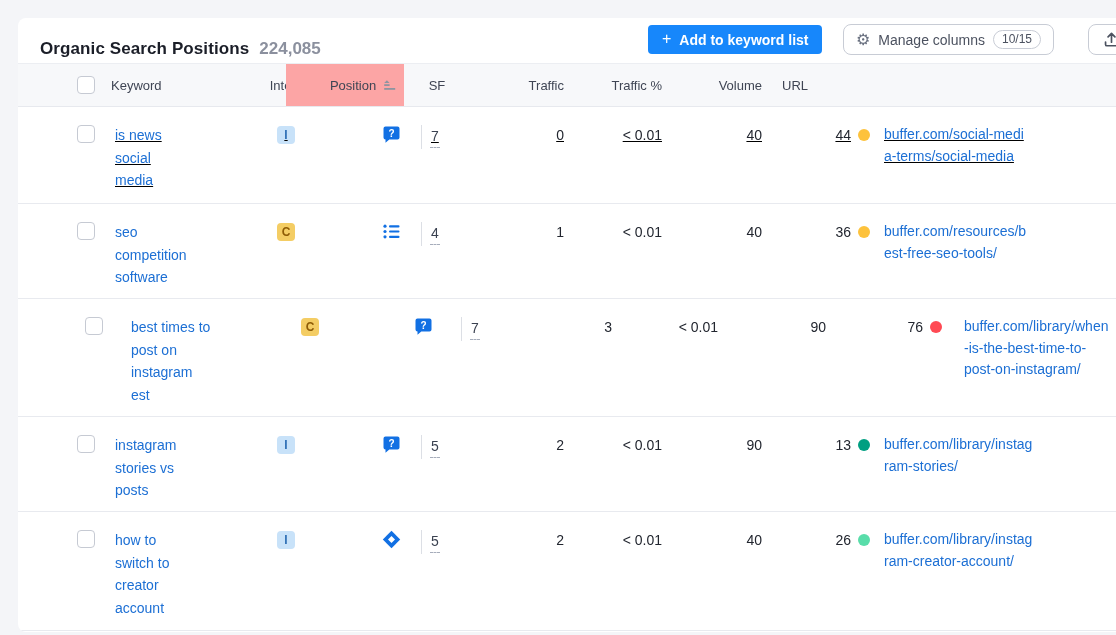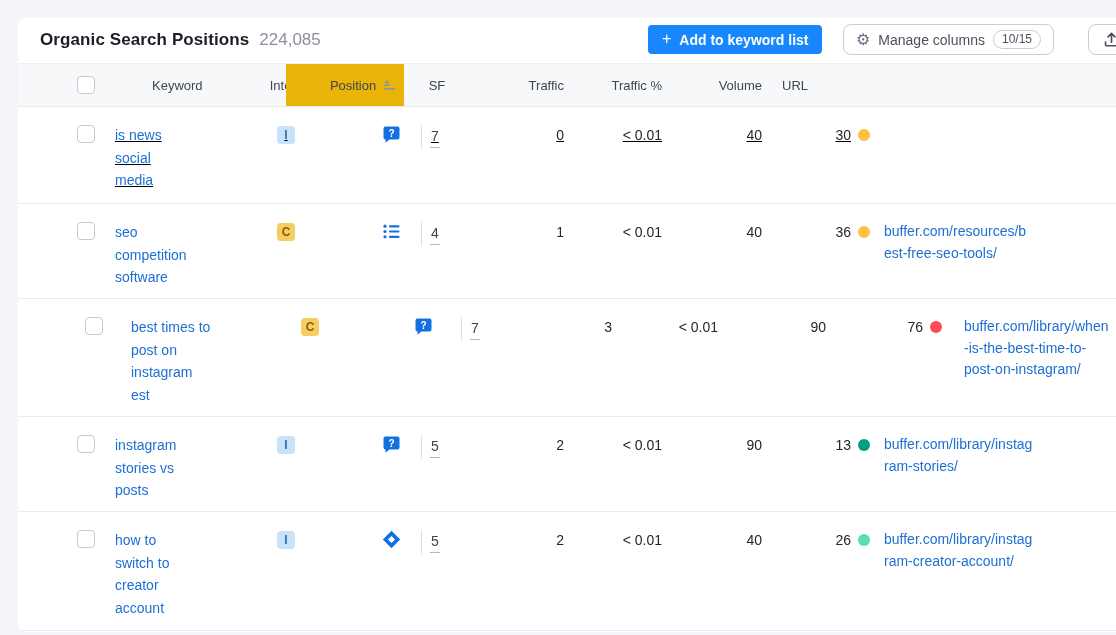--- a/index.html
+++ b/index.html
@@ -13,21 +13,21 @@
     position:absolute; left:18px; top:18px;
     width:1098px; height:614px;
     background:#ffffff;
     border-radius:8px 0 0 8px;
     overflow:hidden;
   }
   
   .titlebar { position:relative; height:45px; }
   .title-wrap { position:absolute; left:22px; top:12px; display:flex; align-items:baseline; gap:10px; }
   .page-title { font-size:17px; font-weight:700; color:#1b1e28; letter-spacing:.1px; }
-  .page-count { font-size:17px; font-weight:400; color:#8b909e; }
+  .page-count { font-size:17px; font-weight:700; color:#8b909e;margin-top:9px; }
   .btn-primary {
     position:absolute; left:630px; top:7px; height:29px;
     background:#1787fb; color:#fff; border:none; border-radius:4px;
     display:flex; align-items:center; gap:8px; padding:0 14px;
     font-family:inherit; font-size:14px; font-weight:700; cursor:pointer;
   }
   .btn-primary .plus { font-size:16px; font-weight:400; line-height:1; margin-top:-1px; }
   .btn-secondary {
     position:absolute; top:6px; height:31px;
     background:#fff; border:1px solid #c8ccd5; border-radius:8px;
@@ -46,26 +46,26 @@
     display:grid;
     grid-template-columns:50px 36px 154px 56px 90px 66px 100px 98px 100px 102px 246px;
   }
   .thead {
     height:44px; background:#f7f8fa;
     border-top:1px solid #eceef2; border-bottom:1px solid #e7e9ee;
     align-items:center;
     font-size:13px; color:#3f4554;
   }
   .th { display:flex; align-items:center; height:100%; }
-  .th.c-keyword { padding-left:7px;margin-left:41px; }
+  .th.c-keyword { padding-left:7px; }
   .th.c-center { justify-content:center; }
   .th.c-num { justify-content:flex-end; padding-right:6px; }
   .th.c-url { padding-left:14px; }
   .th-sort-pill {
-    background:#eab308; height:100%; width:calc(100% + 28px); margin-left:-28px;
+    background:#fca5a5; height:100%; width:calc(100% + 28px); margin-left:-28px;
     display:flex; align-items:center; justify-content:center; gap:7px;padding-left:36px;
   }
   .checkbox {
     width:18px; height:18px; background:#fff;
     border:1.5px solid #c6cad3; border-radius:4px; cursor:pointer;
   }
   
   .row { border-bottom:1px solid #e8eaef; align-items:start; }
   .cell { padding-top:17px; display:flex; }
   .c1 { justify-content:flex-end; padding-right:4px; padding-top:21px; }
@@ -181,22 +181,29 @@
         </div>
     <div class="cell c6">
       <span class="icon-btn"></span>
       <span class="vdiv"></span>
       <span class="pos-num">7</span>
     </div>
     <div class="cell c-num-cell">0</div>
     <div class="cell c-num-cell">&lt; 0.01</div>
     <div class="cell c-num-cell">40</div>
     <div class="cell c-num-cell c-kd">
-      <span>30</span>
+      <span>44</span>
       <span class="kd-dot" style="background: rgb(253, 194, 60);"></span>
+    </div>
+    <div class="cell c-url-cell">
+      <a class="url-link">
+            <span class="urltext">buffer.com/social-medi
+a-terms/social-media</span>
+            <span class="ext-icon"></span>
+          </a>
     </div>
   </div>
 
   <div class="grid row" style="min-height: 95px;">
     <div class="cell c1">
           <span class="icon-btn"></span>
         </div>
     <div class="cell c2">
           <span class="checkbox"></span>
         </div>

